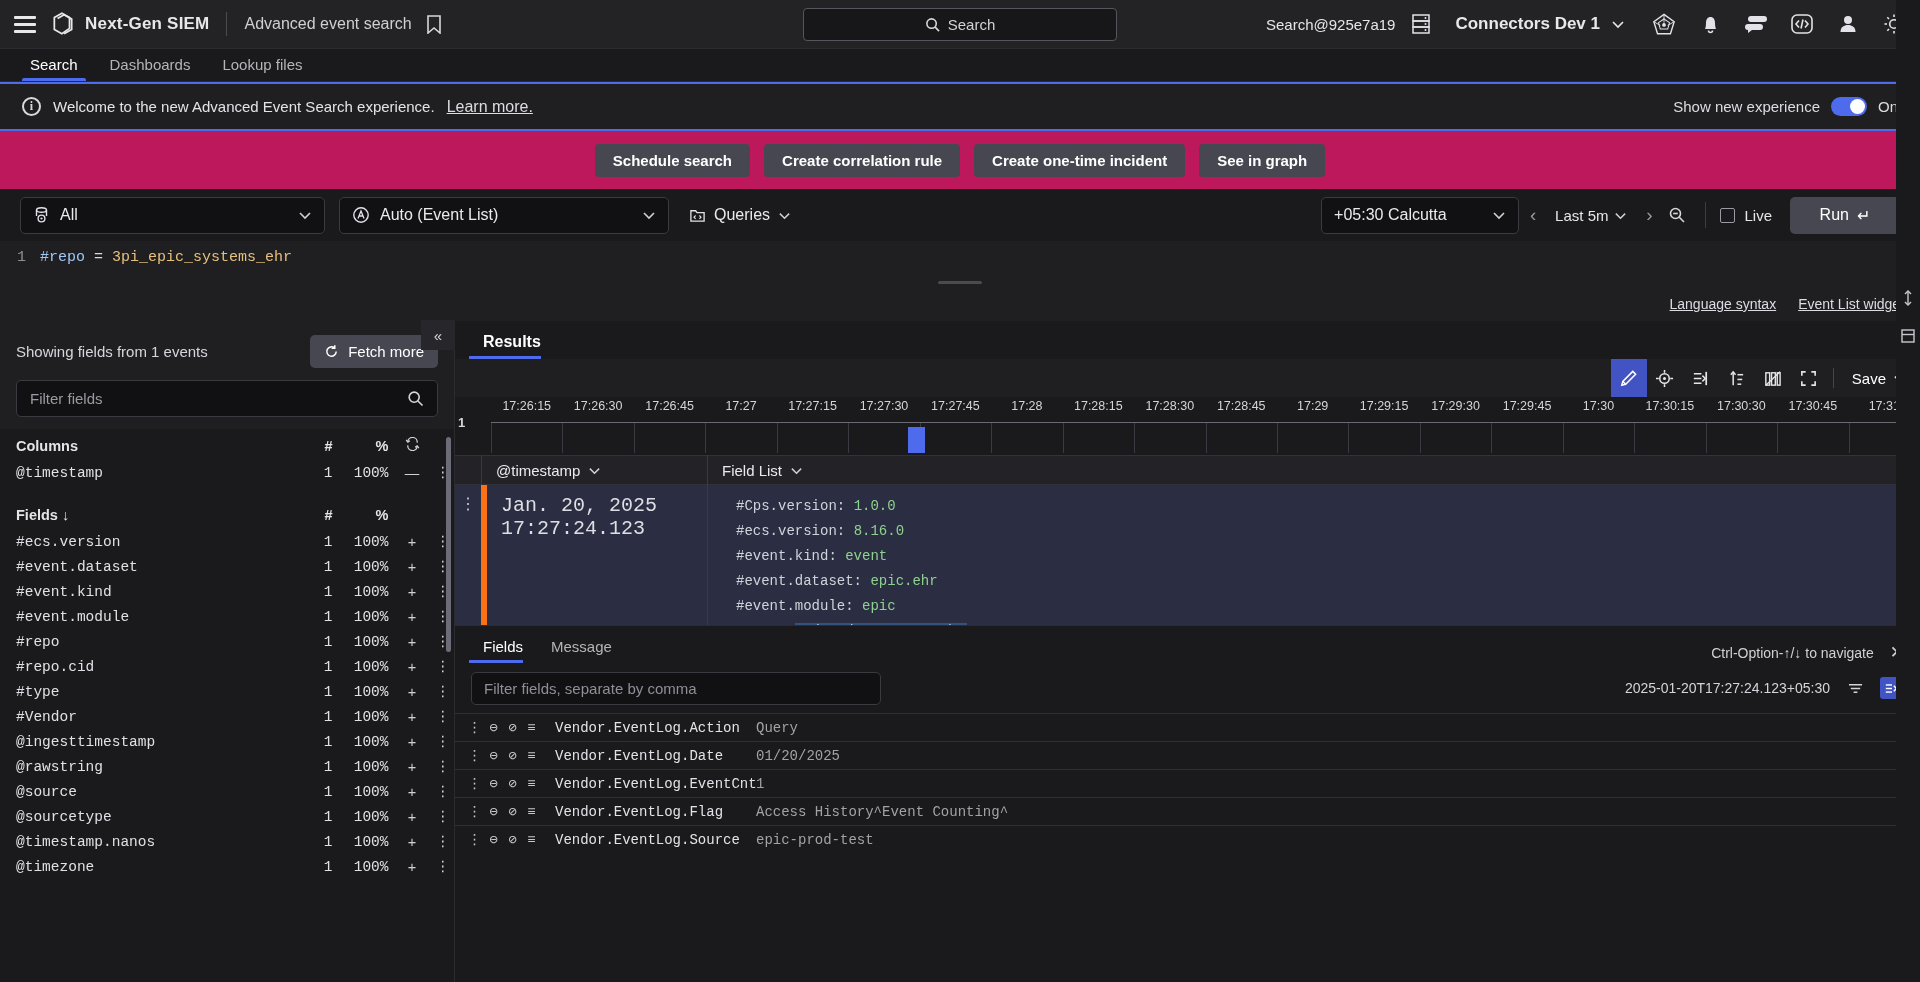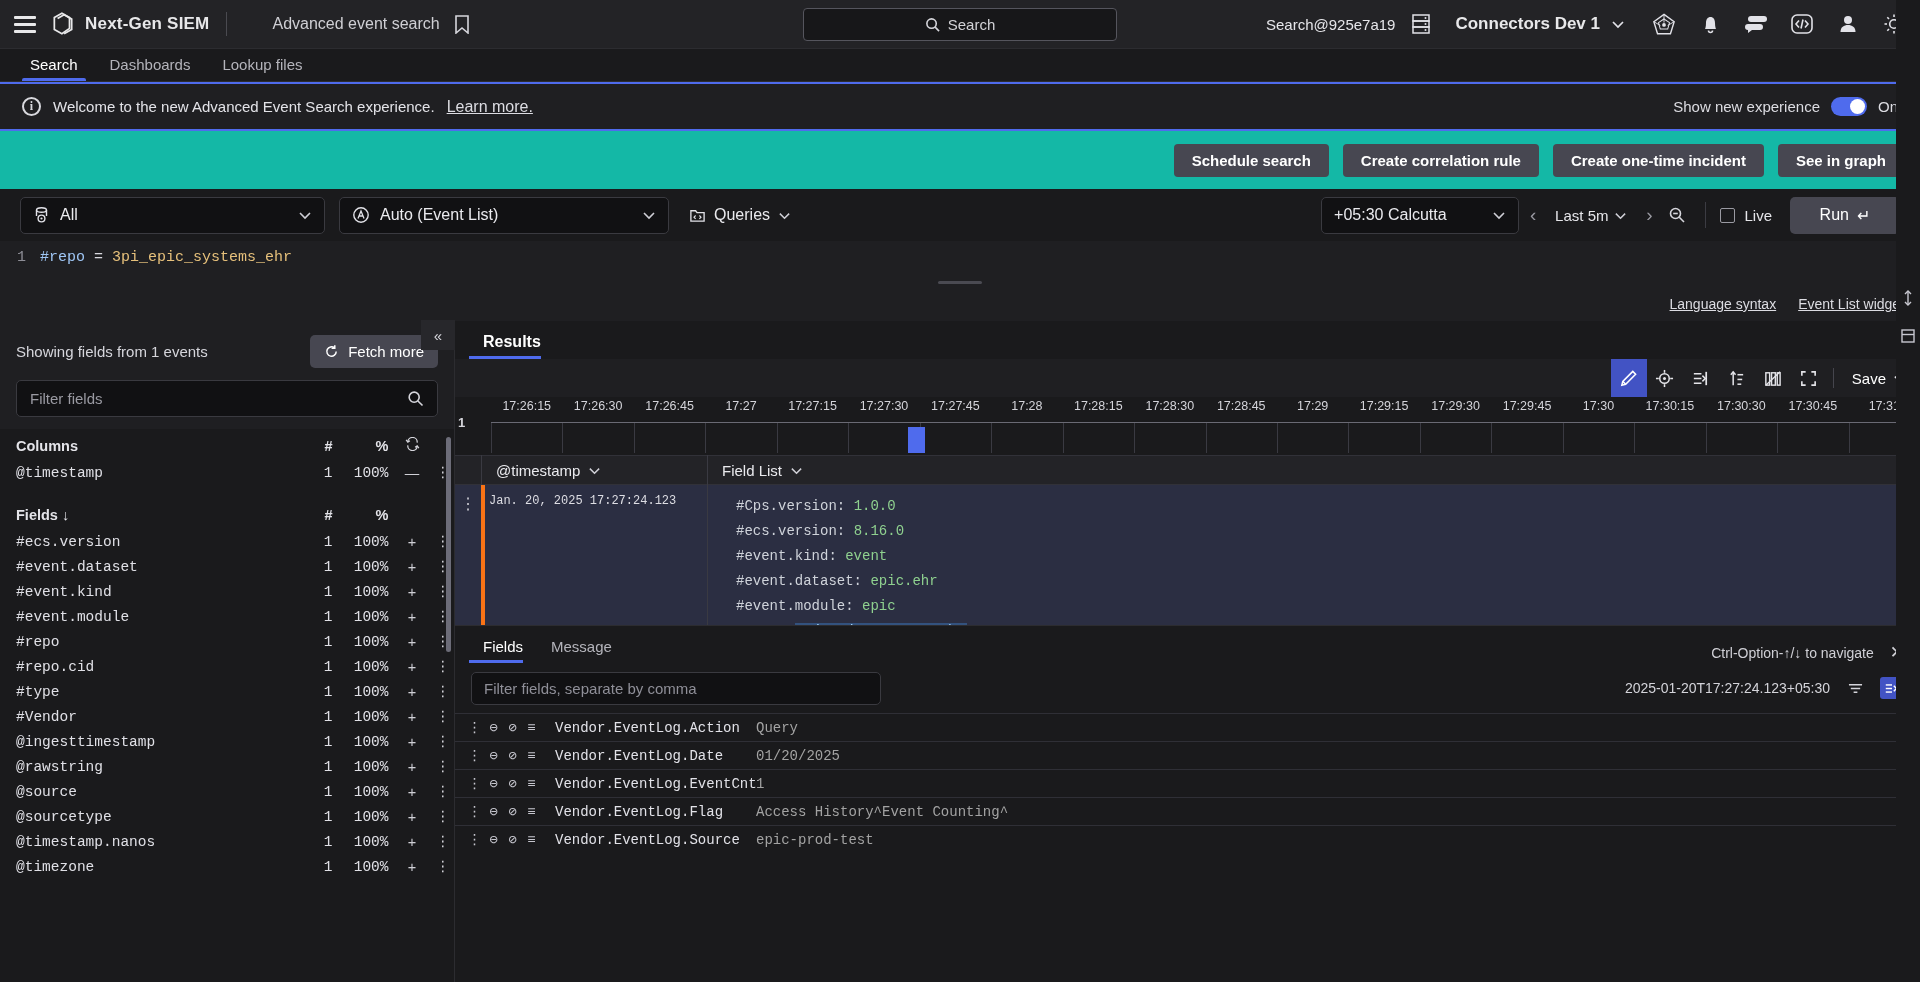--- a/index.html
+++ b/index.html
@@ -17,21 +17,21 @@
     display: flex; align-items: center;
     padding: 0 14px; gap: 0;
     border-bottom: 1px solid #2c2c30;
     position: relative;
   }
   .hamburger { width: 22px; height: 17px; display:flex; flex-direction:column; justify-content:space-between; cursor:pointer; margin-right:14px;}
   .hamburger span { display:block; height:3px; background:#e8e8ea; border-radius:1px; }
   .brand-logo { width:26px; height:26px; margin-right:9px; }
   .brand-name { font-weight:bold; font-size:17px; letter-spacing:.2px; }
   .vdiv { width:1px; height:24px; background:#4a4a50; margin:0 17px; }
-  .subtitle { font-size:16px; color:#cfcfd4;margin-left:28px; }
+  .subtitle { font-size:16px; color:#cfcfd4; }
   .bookmark { margin-left:14px; width:16px; height:19px; cursor:pointer; }
   #globalsearch {
     position:absolute; left:803px; top:8px; width:314px; height:33px;
     background:#171719; border:1px solid #55555d; border-radius:4px;
     display:flex; align-items:center; justify-content:center; gap:8px;
     font-size:15px; color:#d2d2d6; cursor:text;
   }
   .right-zone { margin-left:auto; display:flex; align-items:center; gap:0; }
   .acct { font-size:15px; color:#e6e6ea; margin-right:14px; }
   .ic { width:24px; height:24px; display:flex; align-items:center; justify-content:center; cursor:pointer; }
@@ -55,21 +55,21 @@
     display:flex; align-items:center; padding:0 22px; gap:12px;
   }
   .info-circle { width:19px; height:19px; border:2px solid #d8d8de; border-radius:50%; display:flex; align-items:center; justify-content:center; font-size:12px; font-weight:bold; font-family:"Liberation Serif",serif; color:#d8d8de;}
   #banner .txt { font-size:15px; color:#e3e3e8; }
   #banner a { color:#dcdce2; text-decoration:underline; }
   .banner-right { margin-left:auto; display:flex; align-items:center; gap:11px; font-size:15px; color:#dcdce2; }
   .toggle { width:36px; height:19px; background:#4f6bed; border-radius:10px; position:relative; cursor:pointer; }
   .toggle::after { content:""; position:absolute; right:2px; top:2px; width:15px; height:15px; border-radius:50%; background:#fff; }
 
   
-  #actionrow { height:58px; display:flex; align-items:center; justify-content:flex-end; padding:0 16px; gap:14px; background:#14b8a6; }
+  #actionrow { height:58px; display:flex; align-items:center; justify-content:center; padding:0 4px; gap:14px; background:#be185d; }
   .abtn {
     background:#474751; color:#fff; border:none; border-radius:4px;
     height:33px; padding:0 18px; font-size:15px; font-weight:bold;
     cursor:pointer; font-family:"Liberation Sans", sans-serif;
   }
 
   
   #queryrow { height:52px; display:flex; align-items:center; padding:0 20px; gap:14px; background:#1a1a1c; }
   .selbox {
     background:#111113; border:1px solid #3a3a40; border-radius:5px;
@@ -149,21 +149,21 @@
   .tl-grid { position:absolute; top:0; bottom:0; width:1px; background:#3a3a42; }
   .tl-bar { position:absolute; bottom:0; width:17px; background:#4f6bed; }
 
   
   #evthead { height:30px; background:#232327; display:flex; align-items:center; border-top:1px solid #313138; border-bottom:1px solid #313138; }
   .eh-gutter { width:26px; }
   .eh-cell { display:flex; align-items:center; gap:8px; font-size:15px; color:#eaeaee; padding-left:14px; border-left:1px solid #3a3a42; height:30px; cursor:pointer;}
   .eh-ts { width:226px; }
   #evtbody { position:relative; height:140px; background:#2b2e42; display:flex; overflow:hidden; }
   .ev-gutter { width:26px; display:flex; justify-content:center; padding-top:9px; color:#c8c8d0; }
-  .ev-ts { width:226px; padding:9px 0 0 4px; font-size:12px; font-family:"Liberation Mono",monospace; color:#dedee4; border-left:4px solid #f97316;}
+  .ev-ts { width:226px; padding:9px 0 0 14px; font-size:20px; font-family:"Liberation Mono",monospace; color:#dedee4; border-left:6px solid #f97316;}
   .ev-fields { flex:1; padding:9px 0 0 28px; border-left:1px solid #3a3a42; font-family:"Liberation Mono",monospace; font-size:14px; line-height:1.78; }
   .fk { color:#cfd3da; }
   .fv { color:#8fd18f; }
   .fv-hl { background:#33527e; color:#9fd0f5; padding:0 2px; }
   .evt-scroll { position:absolute; right:3px; top:4px; width:5px; height:118px; background:#8a8a96; border-radius:3px; }
 
   
   #bottompanel { background:#1a1a1c; display:flex; flex-direction:column; flex:1; border-top:1px solid #2c2c30;}
   #bf-tabs { height:37px; display:flex; align-items:flex-end; padding-left:14px; }
   .bftab { font-size:15px; padding:0 14px 8px 14px; color:#b4b4bb; cursor:pointer; position:relative; }

